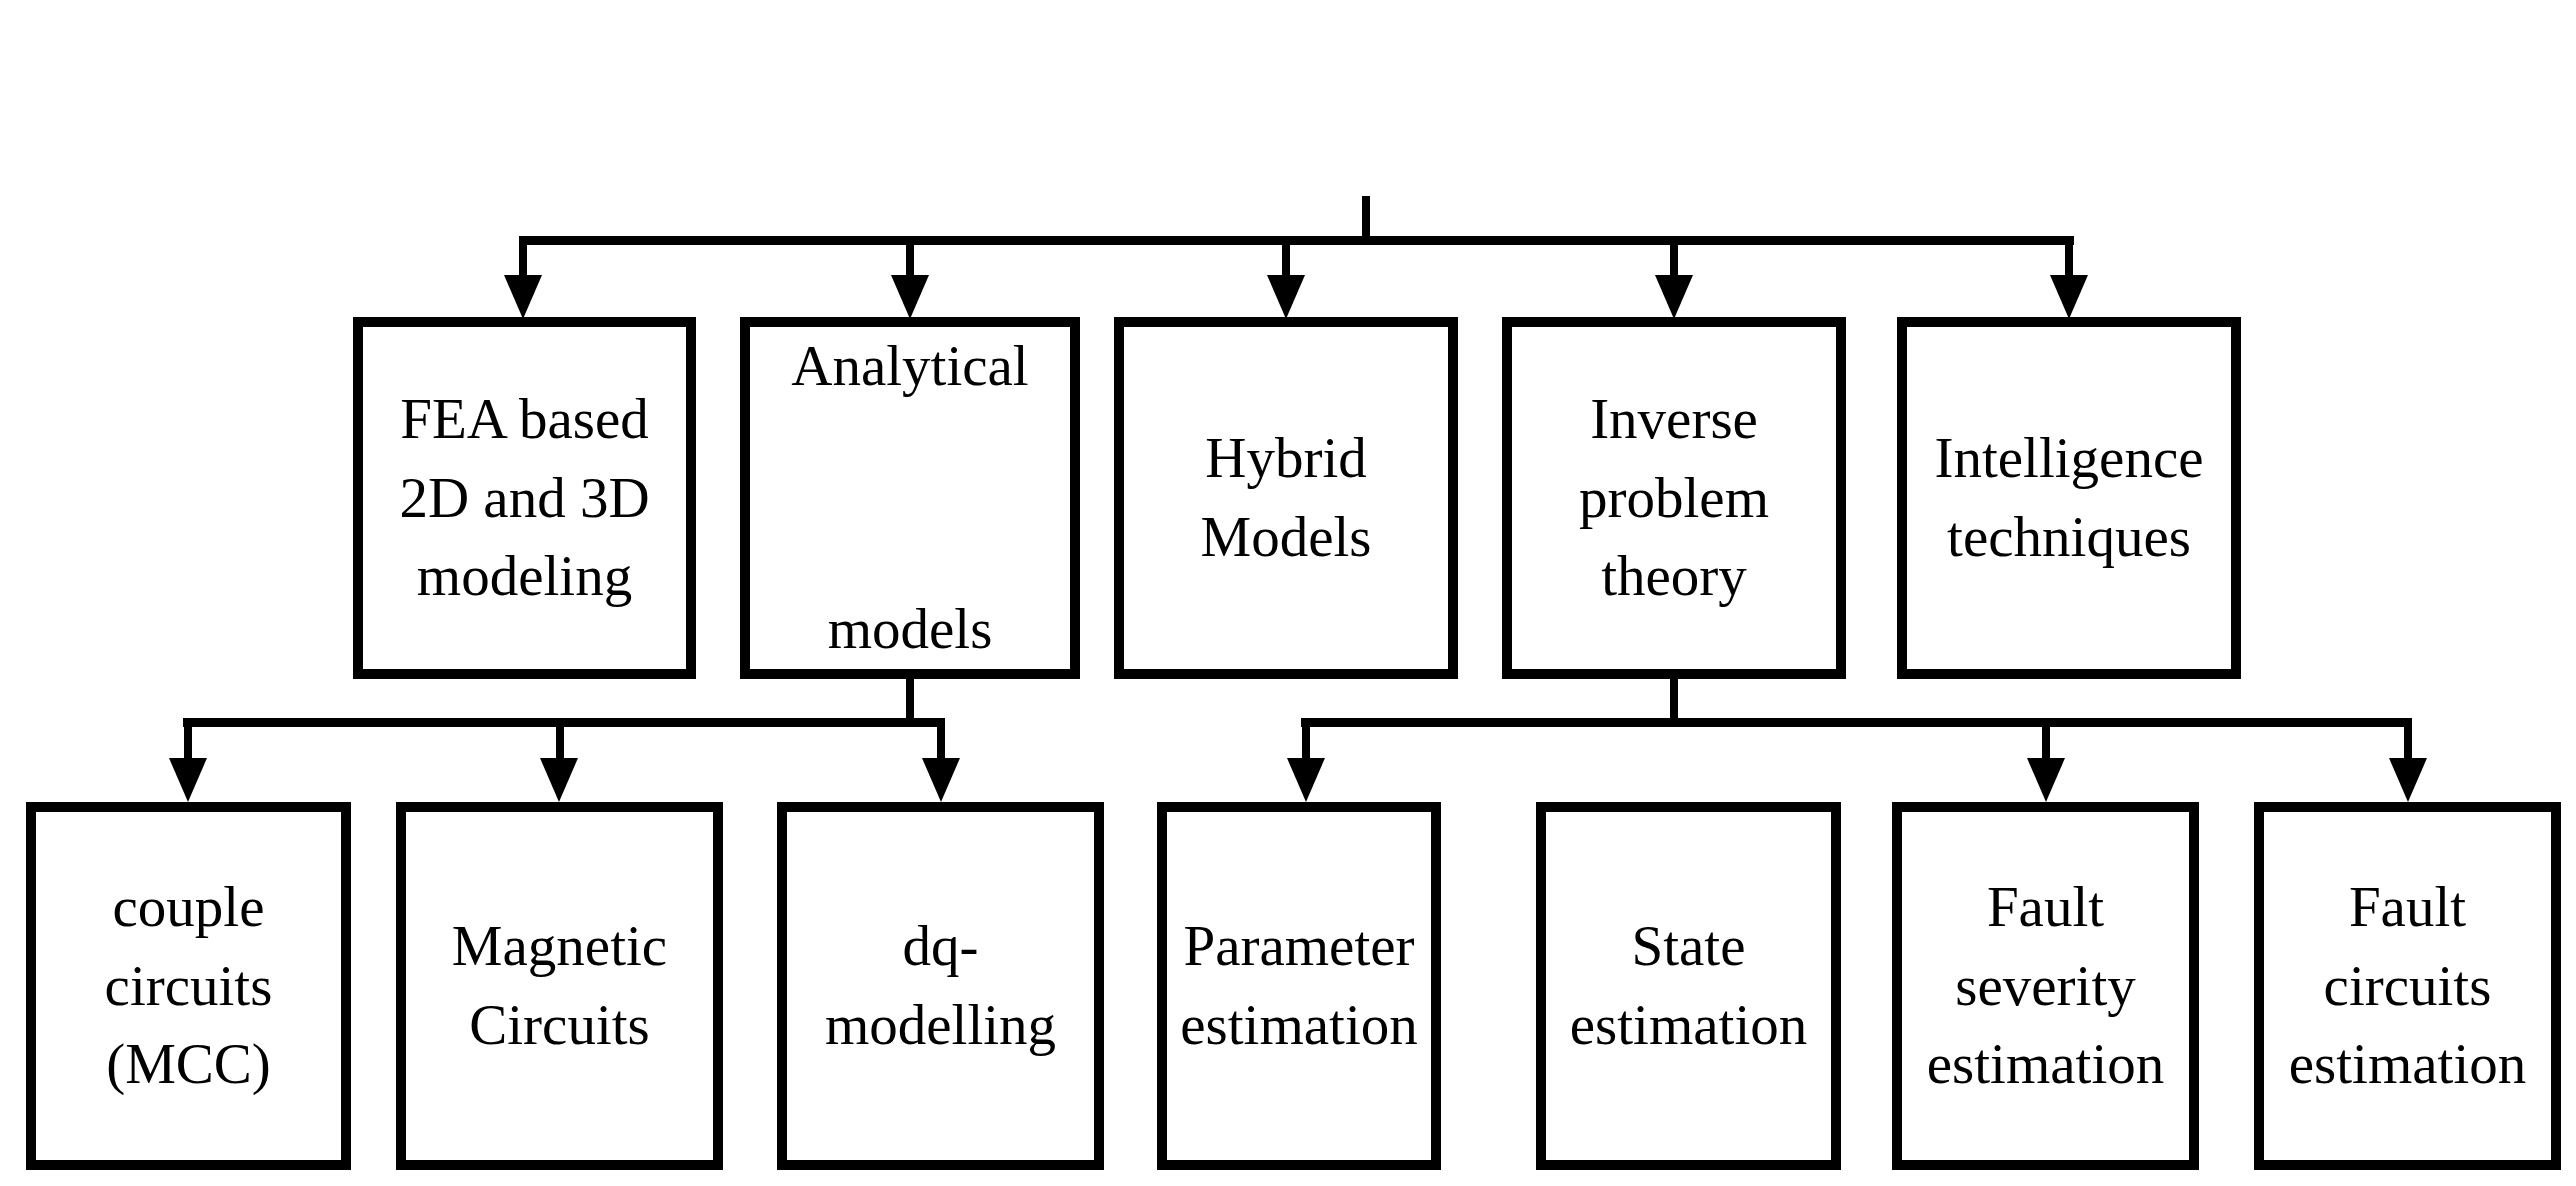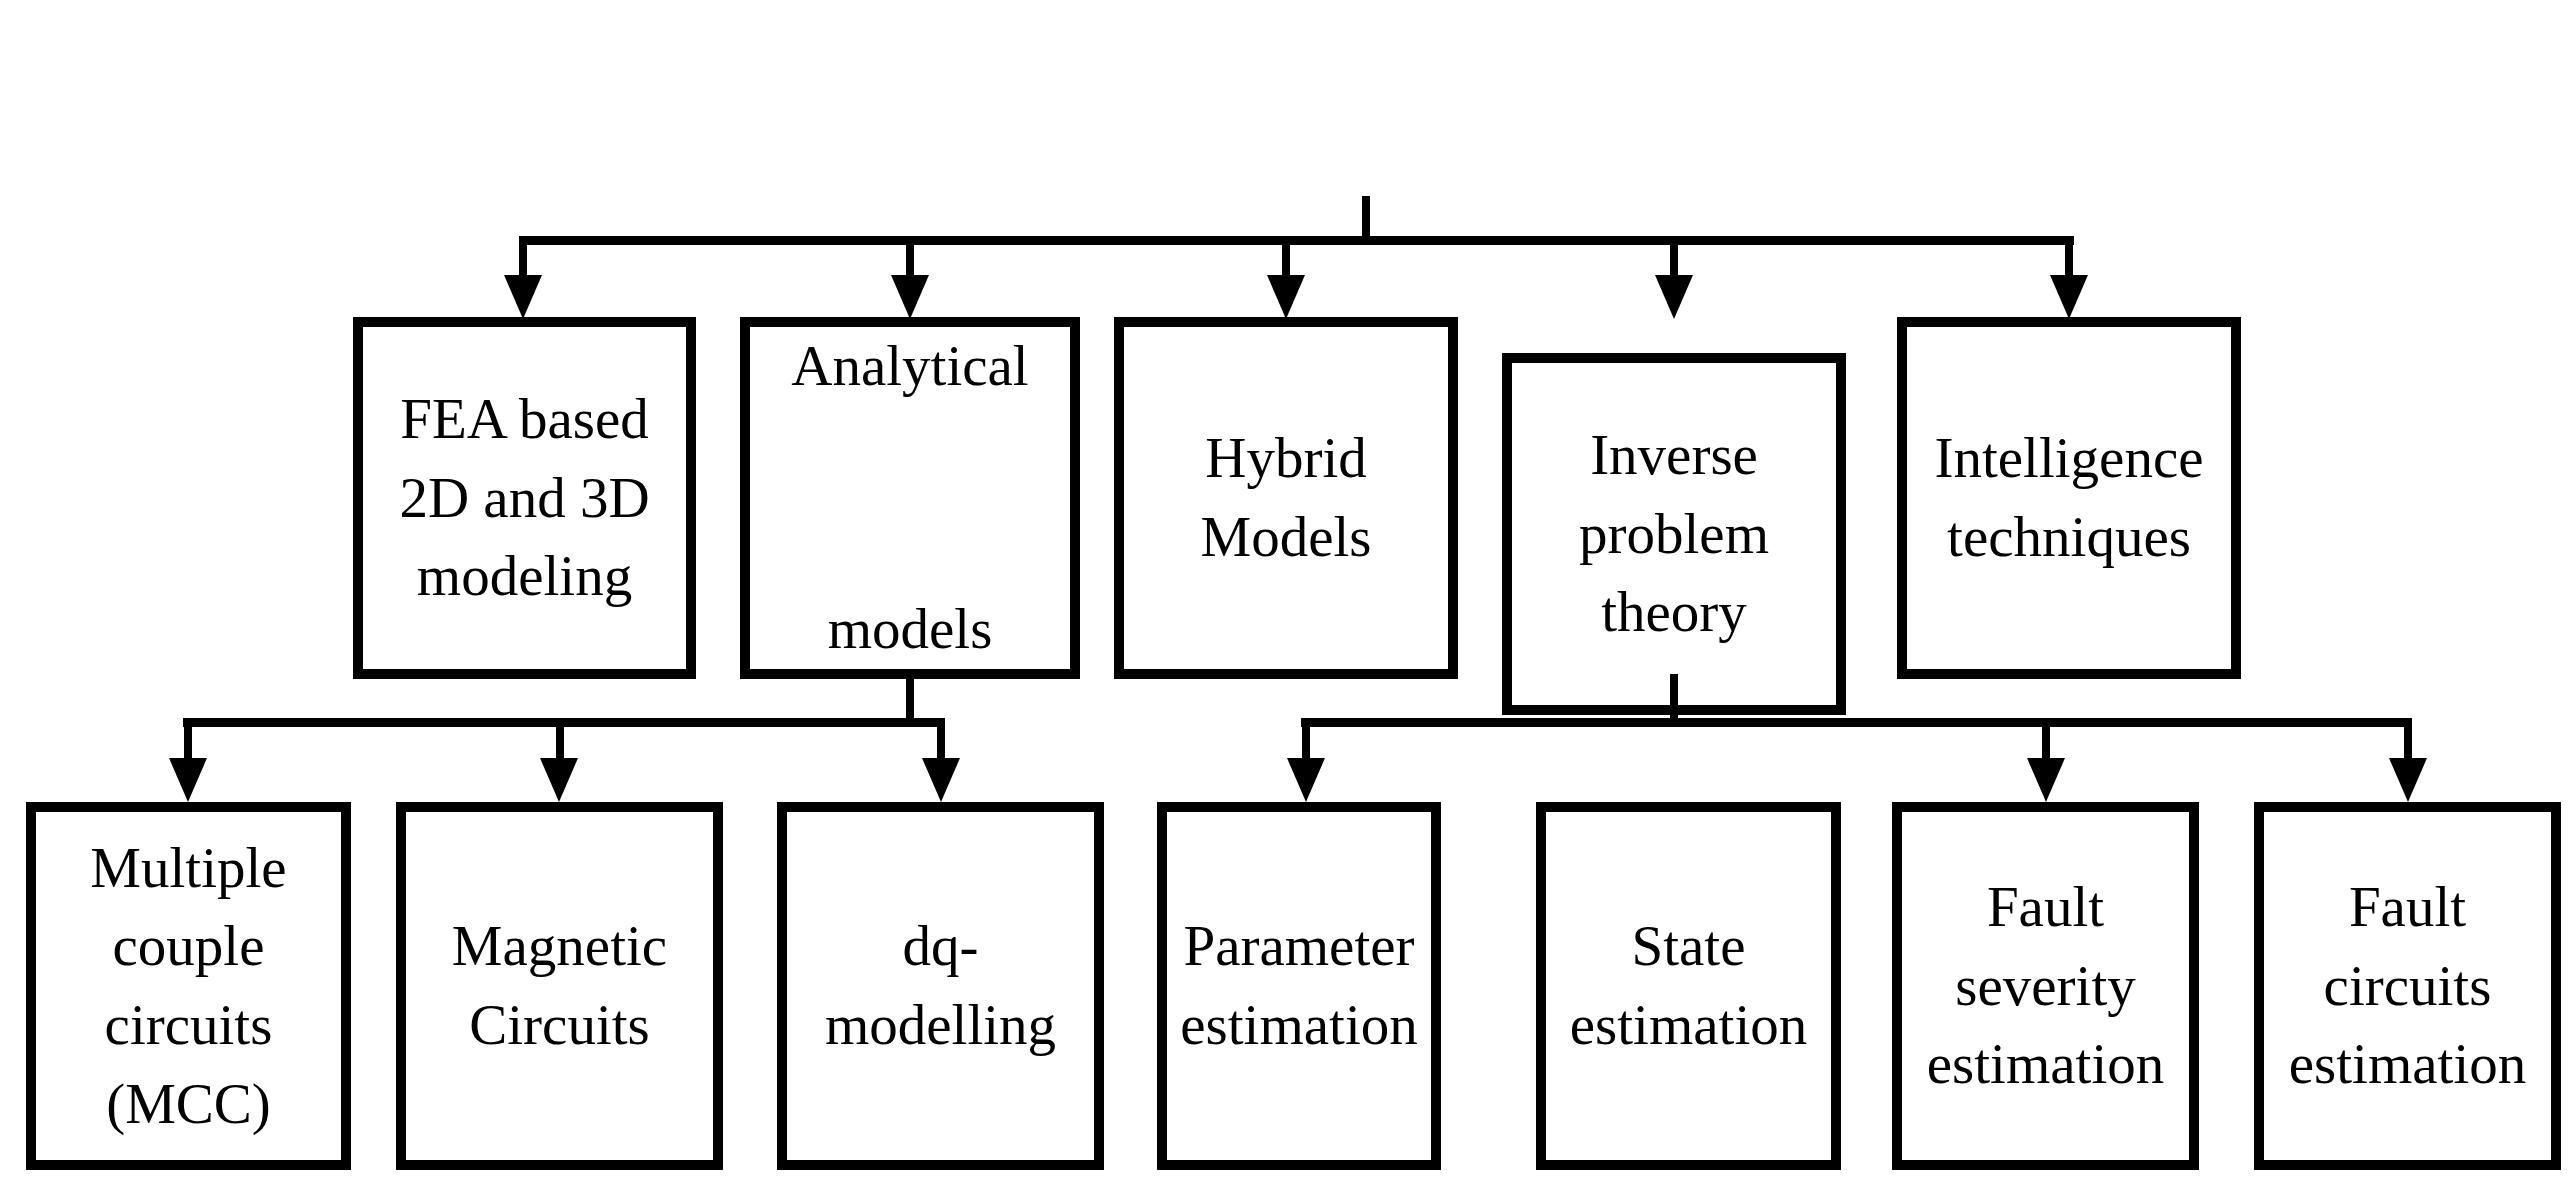--- a/index.html
+++ b/index.html
@@ -76,21 +76,21 @@
     <span>modeling</span>
   </div>
   <div class="box lvl2" style="left:740px; width:340px;justify-content:space-between;">
     <span>Analytical</span>
     <span>models</span>
   </div>
   <div class="box lvl2" style="left:1114px; width:344px;">
     <span>Hybrid</span>
     <span>Models</span>
   </div>
-  <div class="box lvl2" style="left:1502px; width:344px;margin-top:36px;">
+  <div class="box lvl2" style="left:1502px; width:344px;">
     <span>Inverse</span>
     <span>problem</span>
     <span>theory</span>
   </div>
   <div class="box lvl2" style="left:1897px; width:344px;">
     <span>Intelligence</span>
     <span>techniques</span>
   </div>
 
   <div class="vline" style="left:906px; top:674px; width:8px; height:48px;"></div>
@@ -109,21 +109,20 @@
 
   <div class="vline" style="left:1302px; top:726px; width:8px; height:35px;"></div>
   <div class="vline" style="left:2042px; top:726px; width:8px; height:35px;"></div>
   <div class="vline" style="left:2404px; top:726px; width:8px; height:35px;"></div>
 
   <div class="arrow" style="left:1287px; top:758px;"></div>
   <div class="arrow" style="left:2027px; top:758px;"></div>
   <div class="arrow" style="left:2389px; top:758px;"></div>
 
   <div class="box lvl3" style="left:26px; width:325px;">
-    <span>Multiple</span>
     <span>couple</span>
     <span>circuits</span>
     <span>(MCC)</span>
   </div>
   <div class="box lvl3" style="left:396px; width:327px;">
     <span>Magnetic</span>
     <span>Circuits</span>
   </div>
   <div class="box lvl3" style="left:777px; width:327px;">
     <span>dq-</span>

